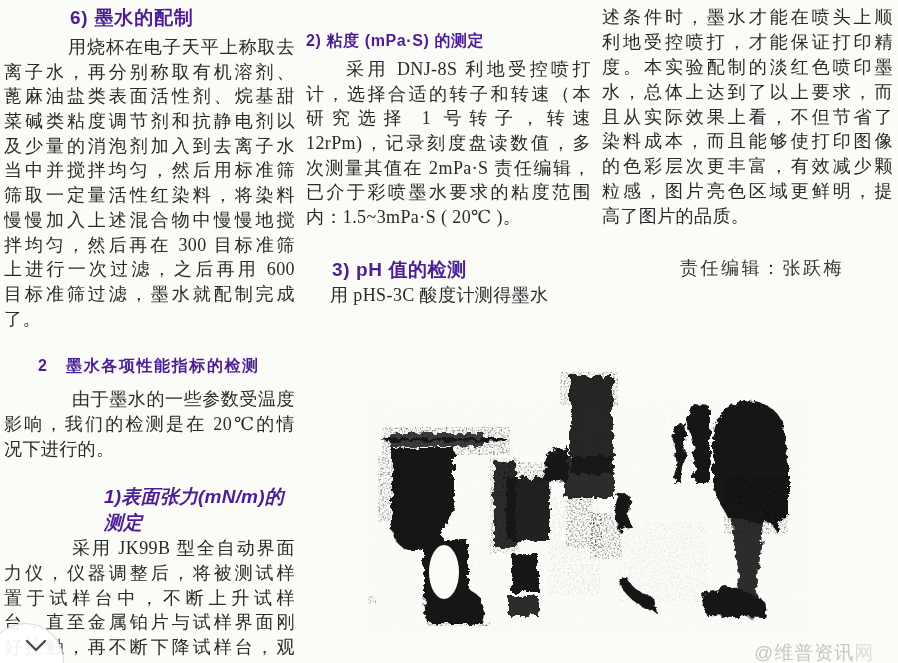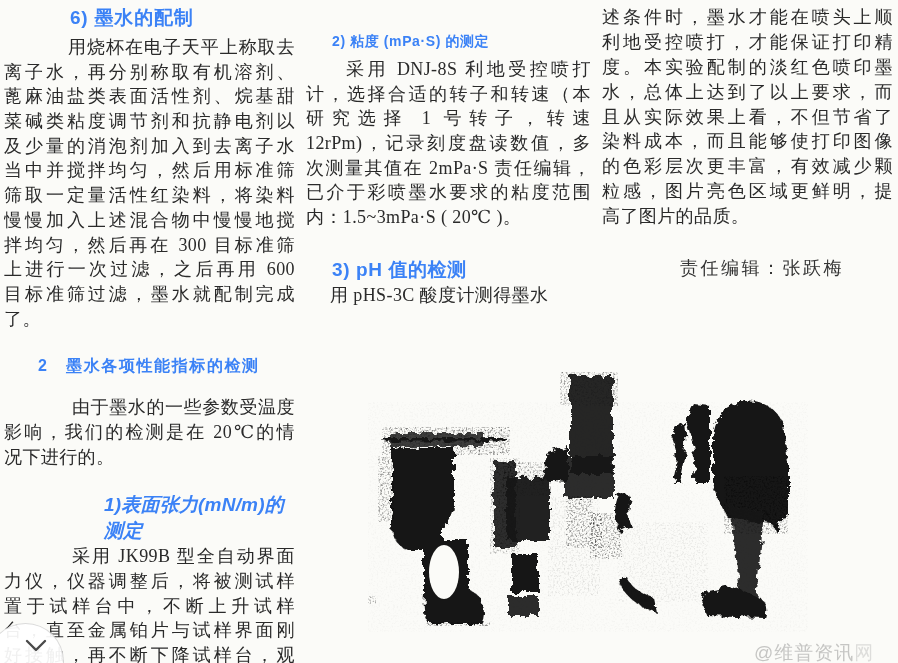--- a/index.html
+++ b/index.html
@@ -13,27 +13,27 @@
   .col-mid{left:306px;top:28px;width:285px;}
   .col-right{left:602px;top:5px;width:291px;}
   .line{
     line-height:24.7px;height:24.7px;overflow:hidden;
     text-align:justify;text-align-last:left;text-justify:inter-character;
   }
   .col-right .line{line-height:24.9px;height:24.9px;}
   .jl{text-align-last:justify;}
   .ind64{text-indent:64px;} .ind68{text-indent:68px;}
   .ind40{text-indent:40px;} .ind24{text-indent:24px;}
-  .h{font-family:"Liberation Sans","DejaVu Sans",sans-serif;font-weight:700;color:#3b82f6;}
+  .h{font-family:"Liberation Sans","DejaVu Sans",sans-serif;font-weight:700;color:#4c1d95;}
   .h-prep{font-size:19px;line-height:26px;margin-left:66px;letter-spacing:.8px;}
   .p1{margin-top:4px;}
   .h-section{font-size:16px;line-height:27px;margin-top:21px;margin-left:34px;letter-spacing:1.6px;}
-  .p2{margin-top:16px;}
+  .p2{margin-top:8px;}
   .h-surface{font-size:19px;line-height:26px;margin-top:23px;margin-left:100px;letter-spacing:.2px;font-style:italic;}
-  .h-visc{font-size:14px;line-height:26px;margin-left:26px;letter-spacing:.6px;}
+  .h-visc{font-size:16px;line-height:26px;letter-spacing:.6px;}
   .p-mid1{margin-top:3px;}
   .h-ph{font-size:19px;line-height:26px;margin-top:27px;margin-left:26px;letter-spacing:.6px;}
   .editor{
     margin-top:27px;margin-left:78px;font-size:18px;
     letter-spacing:2.5px;color:#333;
   }
   .figure{position:absolute;left:368px;top:372px;width:527px;height:262px;}
   .watermark{
     position:absolute;left:754px;top:640px;z-index:4;
     font-family:"Liberation Sans","DejaVu Sans",sans-serif;

